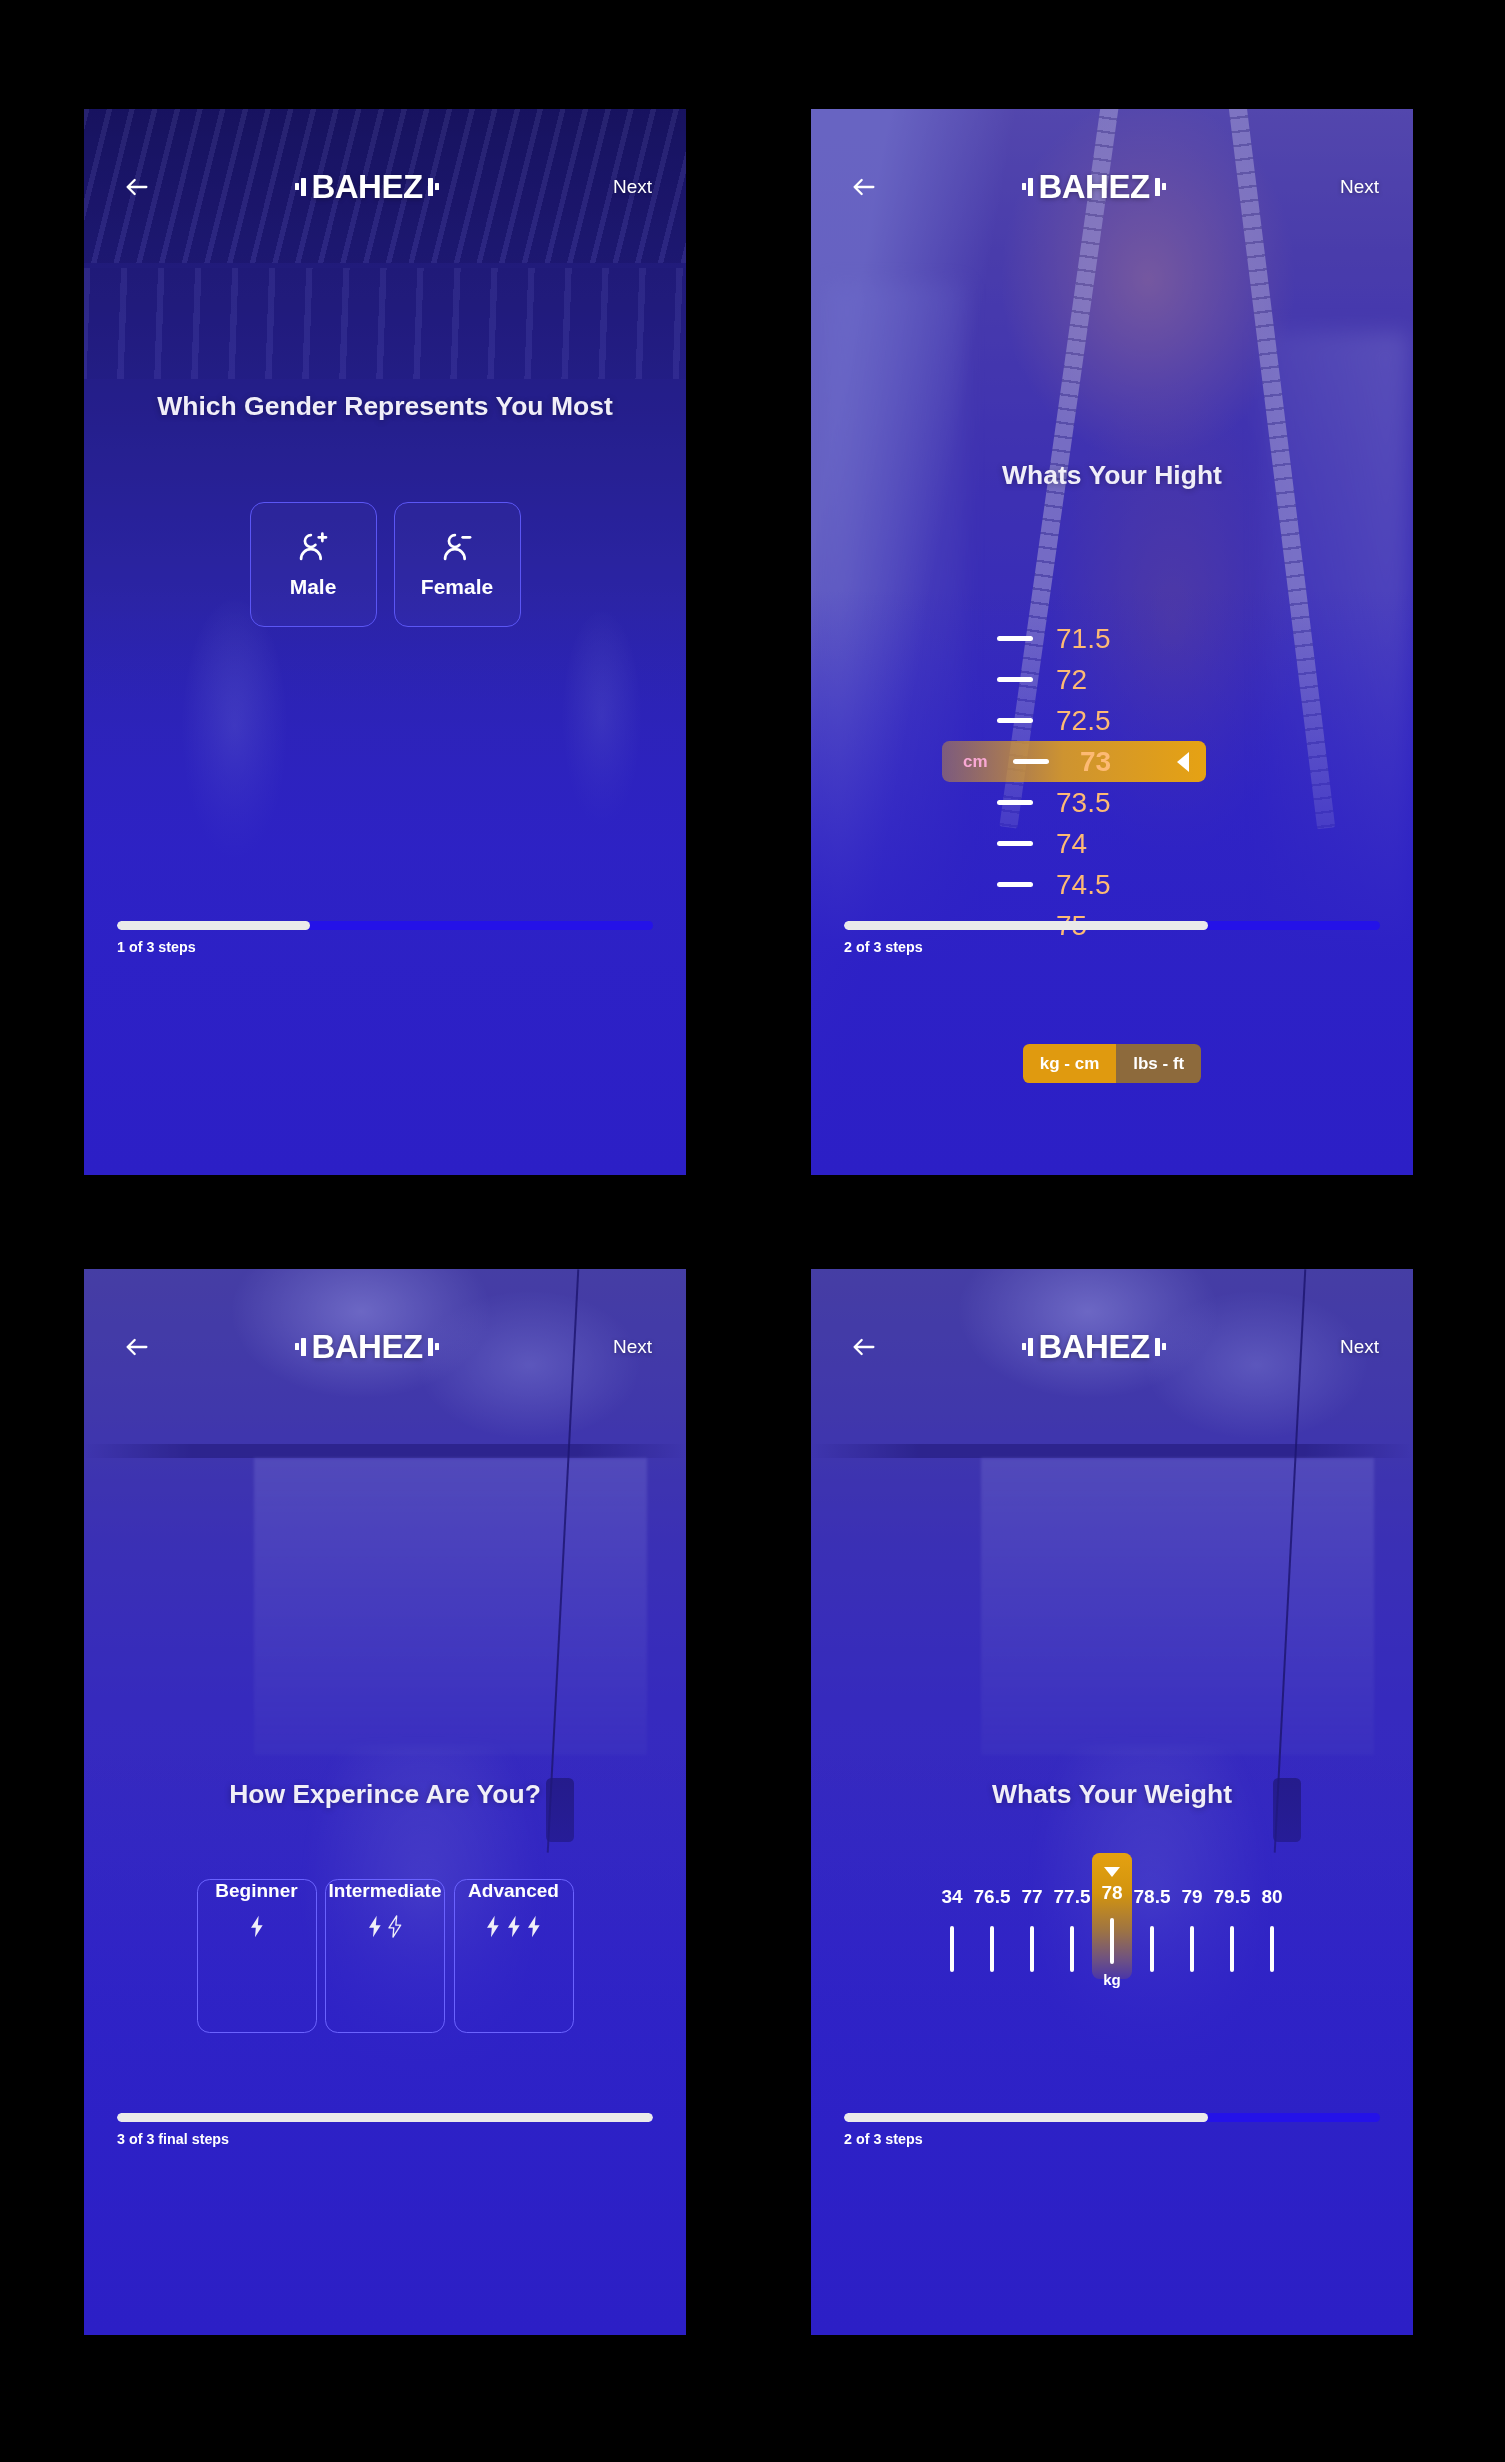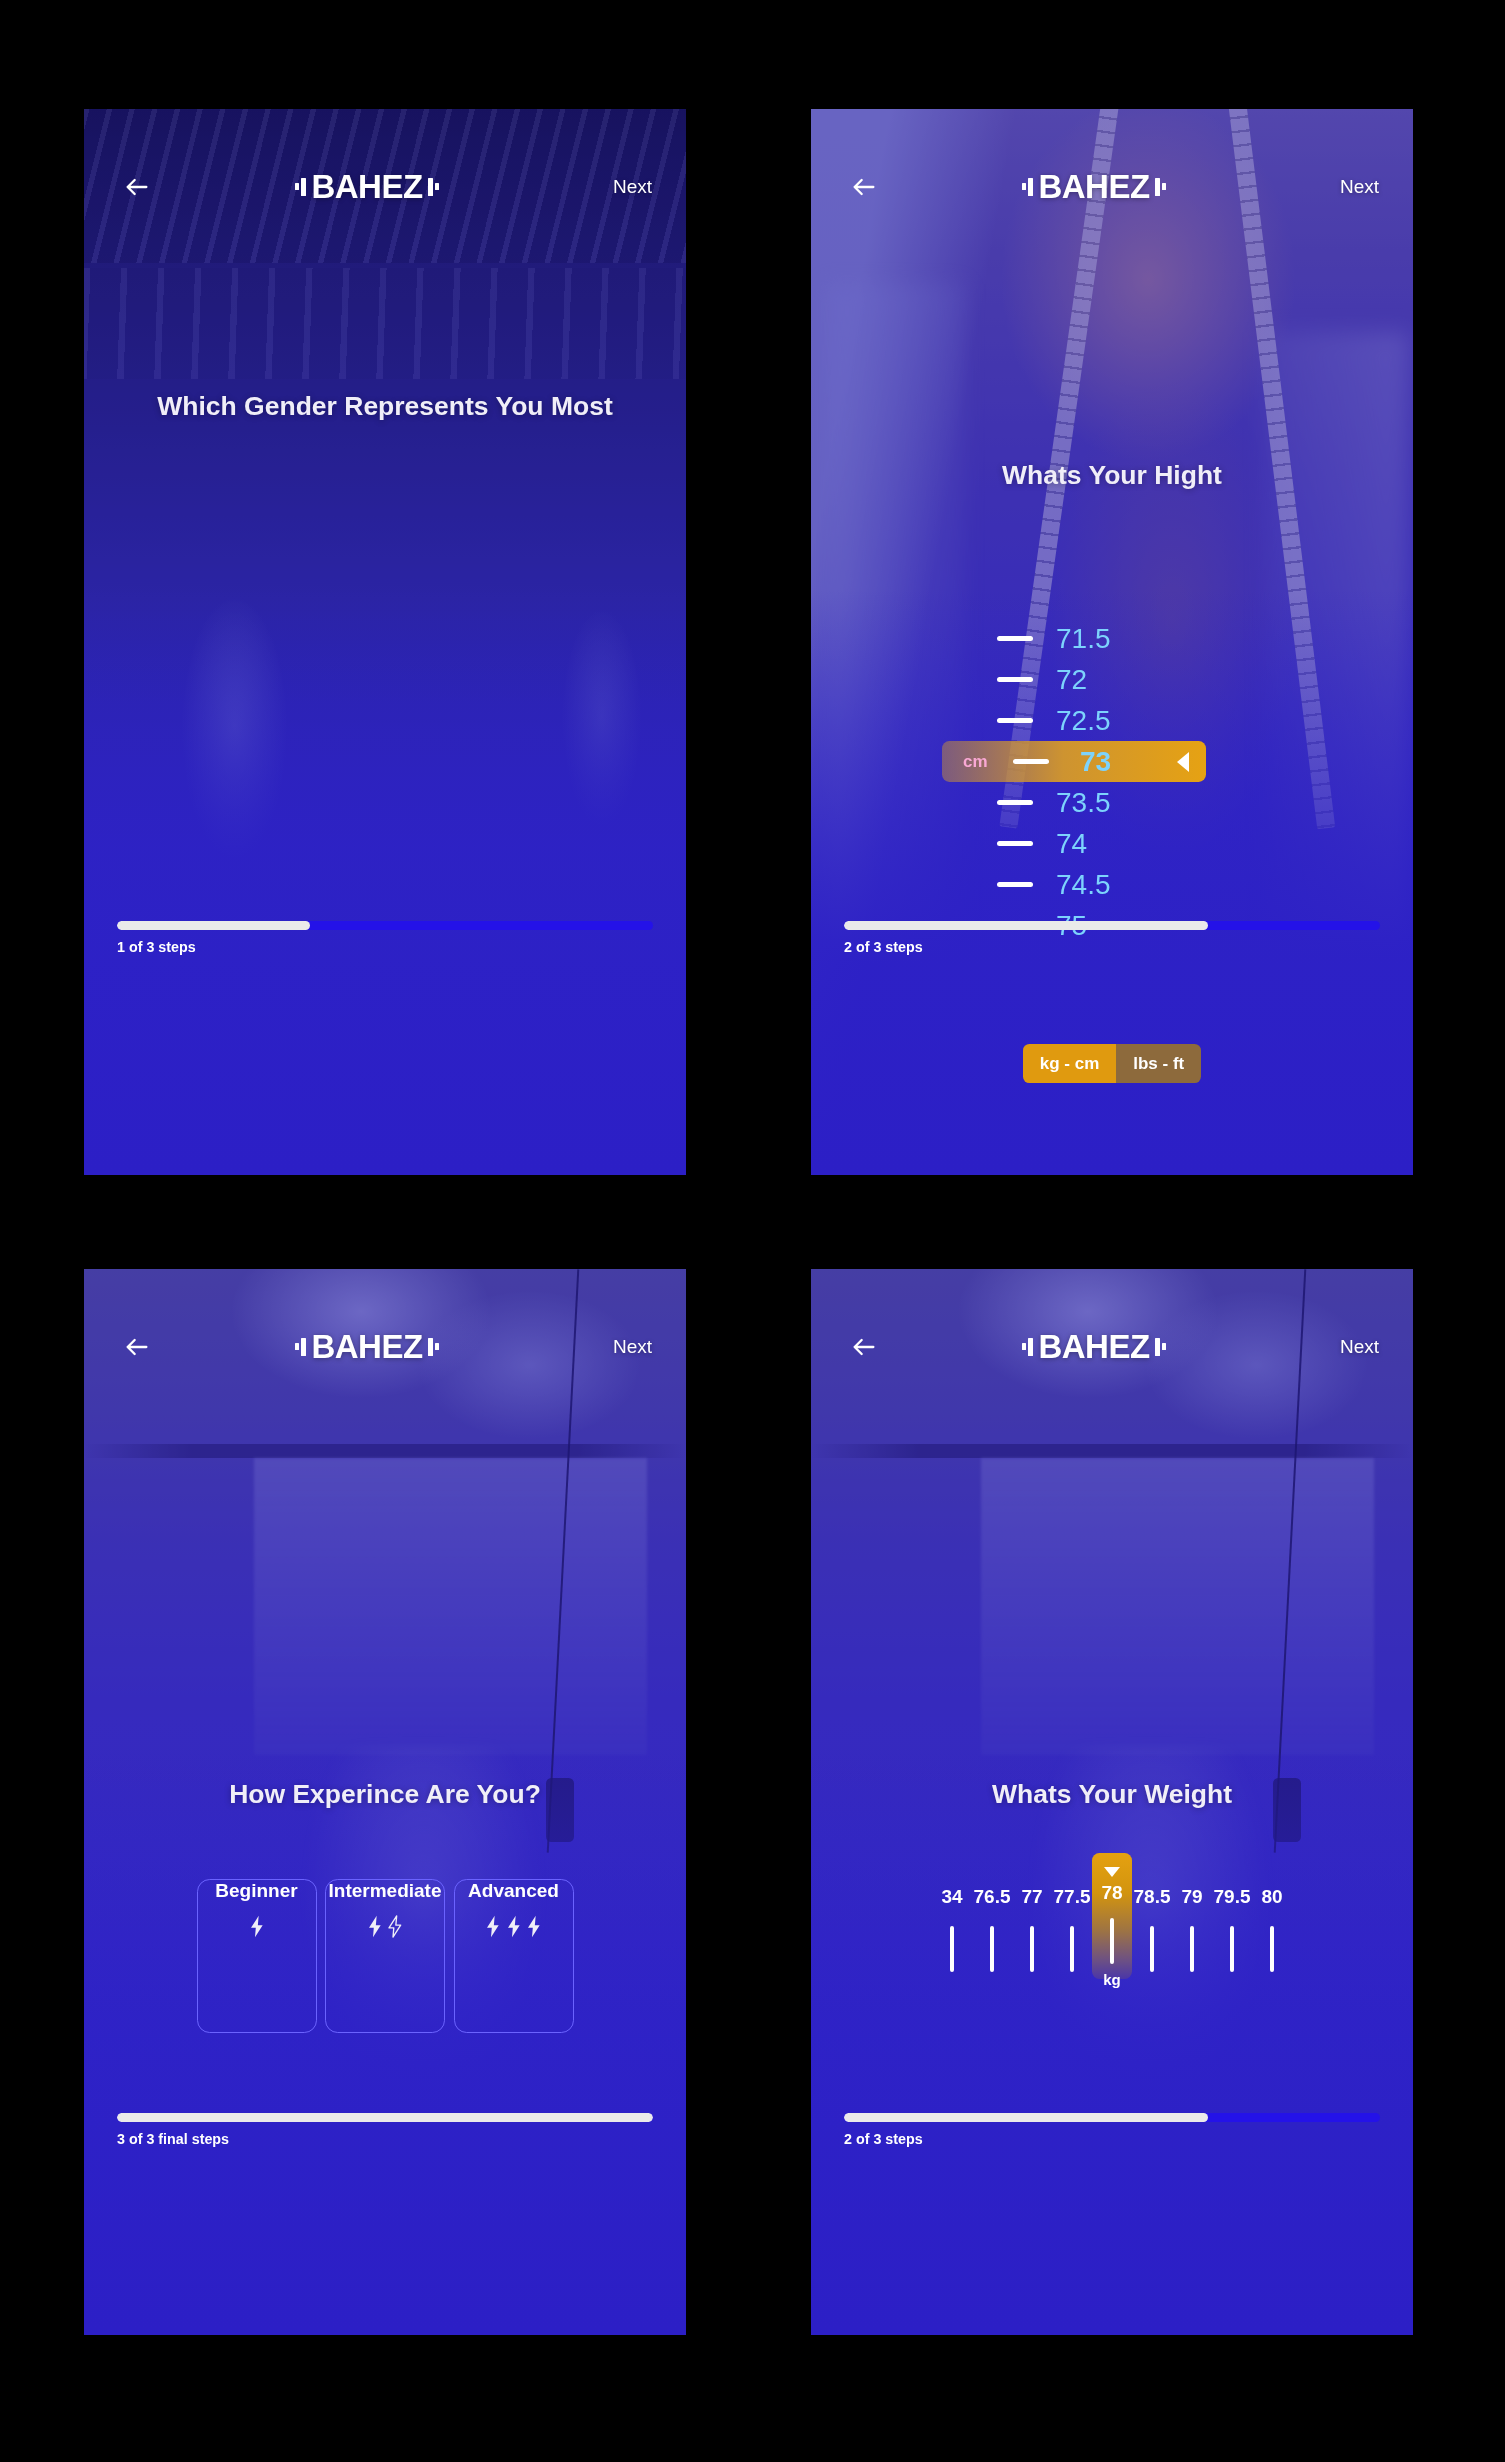--- a/index.html
+++ b/index.html
@@ -174,21 +174,21 @@
   
   .height-picker {
     position:absolute; left:0; right:0; top:509px; height:345px; z-index:8;
     overflow:hidden;
   }
   .h-row {
     position:relative; height:41px; display:flex; align-items:center;
     padding-left:186px;
   }
   .h-dash { width:36px; height:5.3px; background:#fff; border-radius:3.2px; flex:none; }
-  .h-val { color:#7dd3fc; font-size:28px; font-weight:500; margin-left:23px; }
+  .h-val { color:#fdba74; font-size:28px; font-weight:500; margin-left:23px; }
   .h-row.sel { padding-left:0; }
   .h-row.sel .hsel-box {
     position:absolute; left:131px; width:264px; height:41px;
     background: linear-gradient(90deg, rgba(196,141,60,.50) 0%, rgba(219,157,36,.92) 46%, #e6a213 100%);
     border-radius:7.4px;
   }
   .h-row.sel .hsel-unit {
     position:absolute; left:152px; color:#f9a8d4; font-size:17px; font-weight:700;
   }
   .h-row.sel .h-dash { position:absolute; left:202px; }
@@ -294,20 +294,38 @@
         <span class="brand-tick">
             <i class="tk-l"></i>
             <i class="tk-s"></i>
           </span>
       </div>
       <div class="next-btn">Next</div>
     </div>
 
     <div class="q-title">Which Gender Represents You Most</div>
 
+    <div class="gender-row">
+      <div class="gender-card">
+        <svg width="34" height="34" viewBox="0 0 24 24" fill="none">
+          <path d="M10.5 3.6a4.2 4.2 0 1 0 0 8.4 4.2 4.2 0 0 0 3.2-1.5" stroke="#fff" stroke-width="1.9" stroke-linecap="round"></path>
+          <path d="M3.6 20.4c0-3.8 3.1-6.9 6.9-6.9s6.9 3.1 6.9 6.9" stroke="#fff" stroke-width="1.9" stroke-linecap="round"></path>
+          <path d="M18.6 2.6v5.2M16 5.2h5.2" stroke="#fff" stroke-width="1.9" stroke-linecap="round"></path>
+        </svg>
+        <span class="g-label">Male</span>
+      </div>
+      <div class="gender-card">
+        <svg width="34" height="34" viewBox="0 0 24 24" fill="none">
+          <path d="M10.5 3.6a4.2 4.2 0 1 0 0 8.4 4.2 4.2 0 0 0 3.2-1.5" stroke="#fff" stroke-width="1.9" stroke-linecap="round"></path>
+          <path d="M3.6 20.4c0-3.8 3.1-6.9 6.9-6.9s6.9 3.1 6.9 6.9" stroke="#fff" stroke-width="1.9" stroke-linecap="round"></path>
+          <path d="M16 5.2h5.2" stroke="#fff" stroke-width="1.9" stroke-linecap="round"></path>
+        </svg>
+        <span class="g-label">Female</span>
+      </div>
+    </div>
 
     <div class="footer">
       <div class="pbar">
         <div class="pbar-fill" style="width:36%"></div>
       </div>
       <div class="pstep">1 of 3 steps</div>
     </div>
   </div>
 
   <div class="phone p2">

